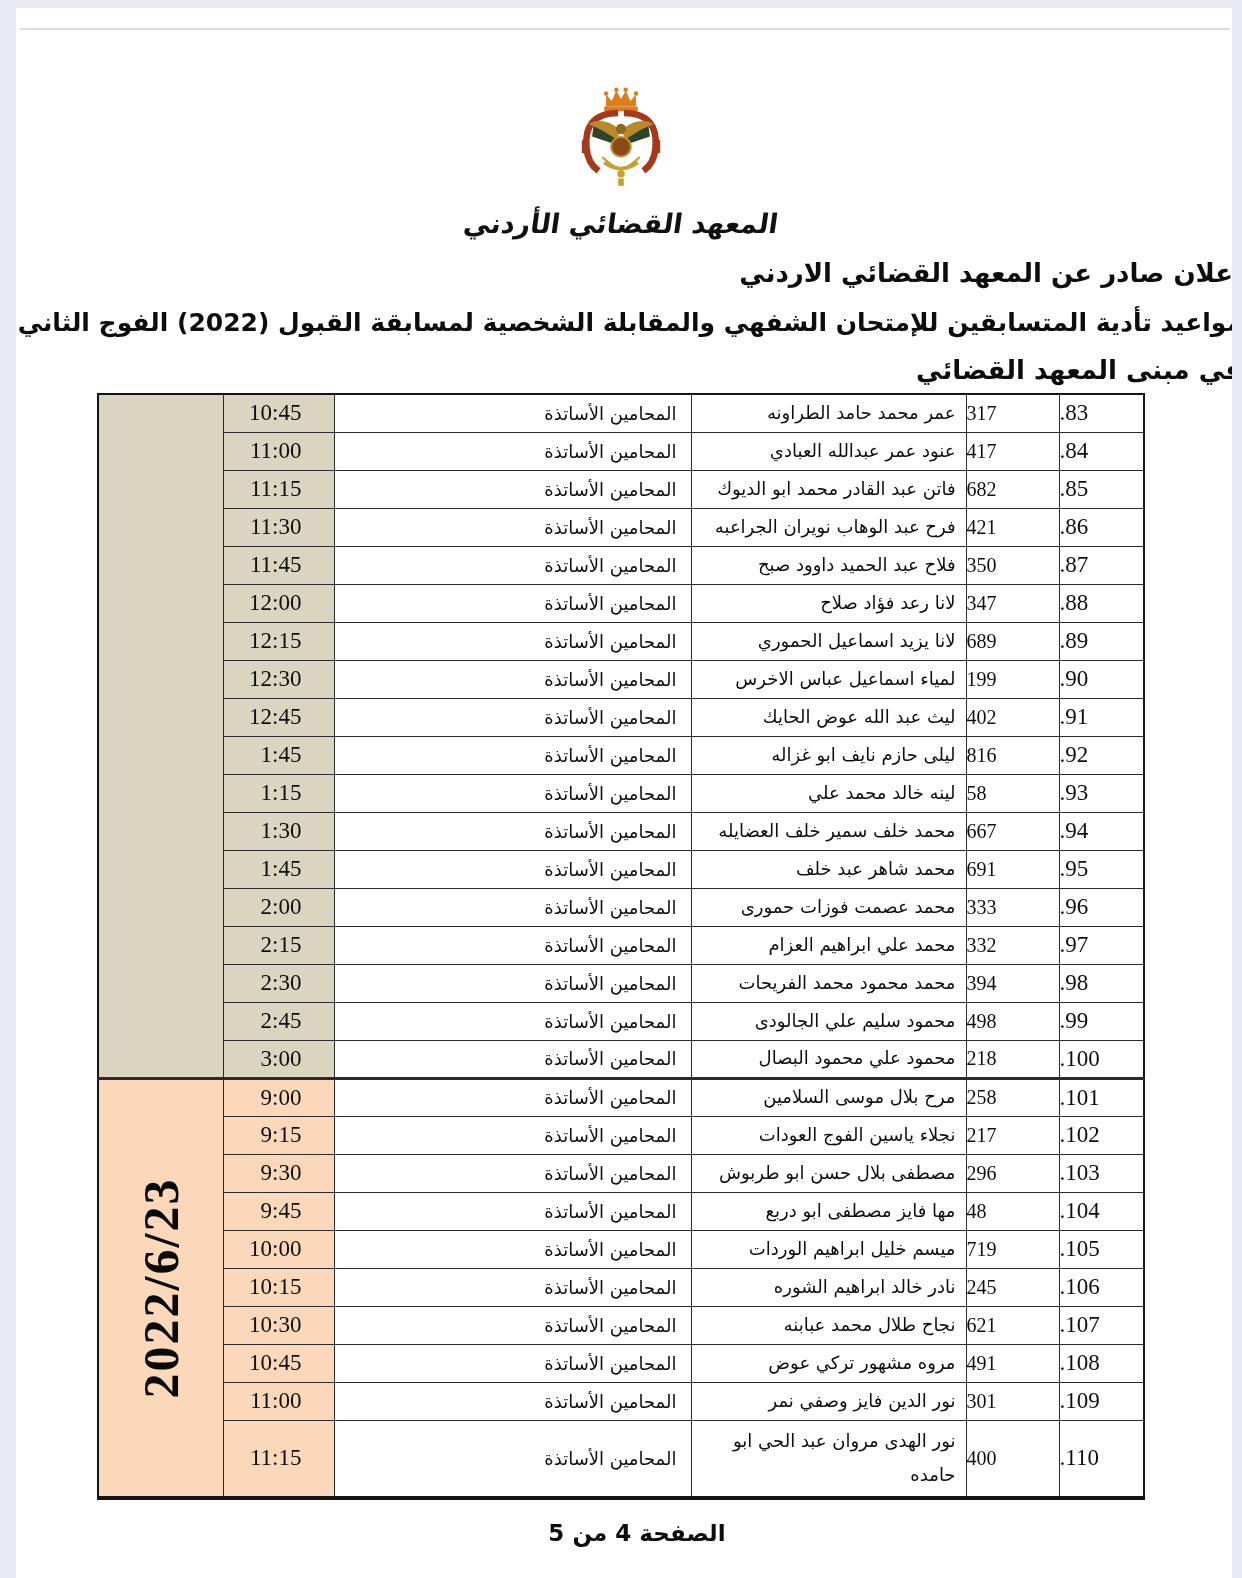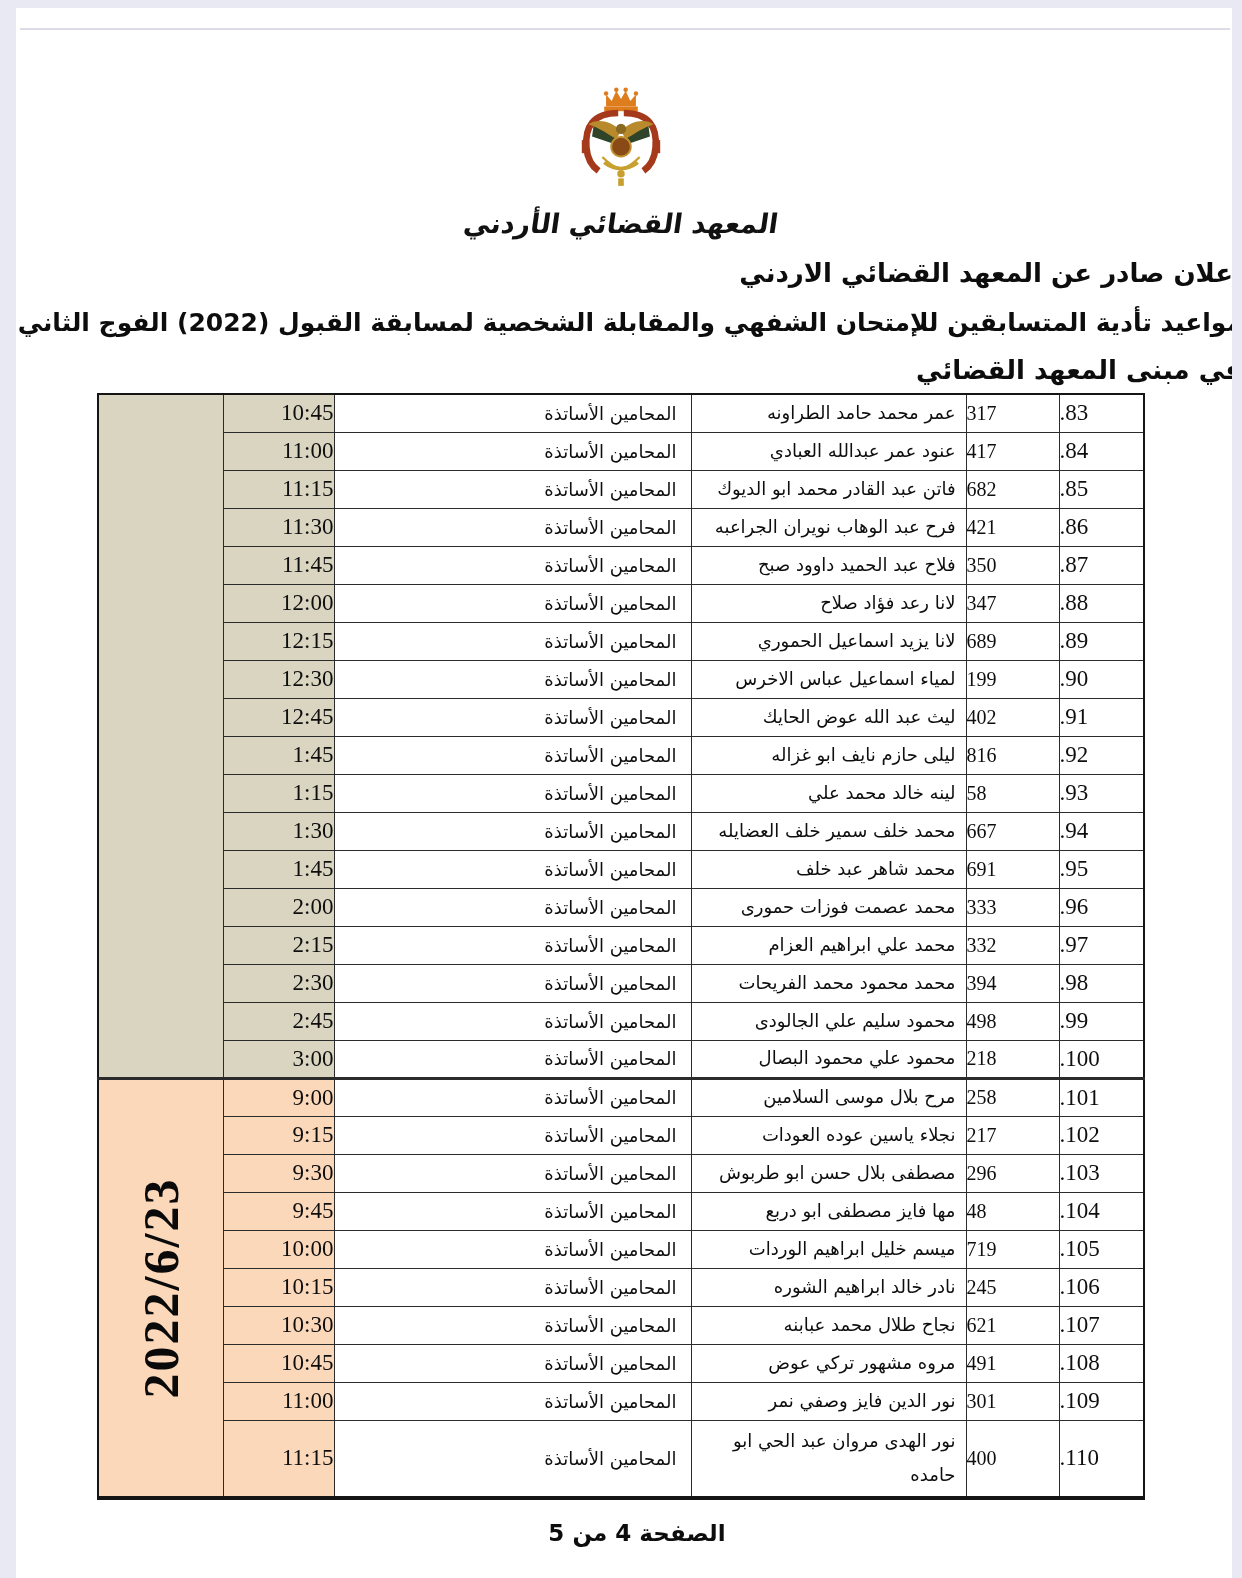--- a/index.html
+++ b/index.html
@@ -32,21 +32,21 @@
     color:#0e0e0e;vertical-align:middle;}
   tr.tall td{height:78px;}
   tr.sec-start td{border-top-width:3px;}
   .td-rownum{direction:ltr;
     font-family:"Liberation Serif","DejaVu Serif",serif;font-size:23px;}
   .td-id{direction:ltr;text-align:left;
     font-family:"Liberation Serif","DejaVu Serif",serif;font-size:20px;}
   .td-name{text-align:right;padding:0 10px 0 20px;font-size:18px;line-height:1.9;
     white-space:pre-wrap;}
   .td-cat{text-align:right;padding-right:14px;font-size:18px;}
-  .td-time{direction:ltr;text-align:right;padding-right:0;
+  .td-time{direction:ltr;text-align:right;padding-right:32px;
     font-family:"Liberation Serif","DejaVu Serif",serif;font-size:23px;}
   .td-time.s0,.td-date.s0{background:var(--s0);}
   .td-time.s1,.td-date.s1{background:var(--s1);}
   .td-date{position:relative;}
   .date-rot{position:absolute;left:50%;top:50%;
     transform:translate(-50%,-50%) rotate(-90deg);
     font-family:"Liberation Serif","DejaVu Serif",serif;
     font-weight:bold;font-size:50px;letter-spacing:2px;color:#0a0a0a;
     white-space:nowrap;}
 
@@ -242,21 +242,21 @@
           <td class="td-name">مرح بلال موسى السلامين</td>
           <td class="td-cat">المحامين الأساتذة</td>
           <td class="td-time s1">9:00</td>
           <td rowspan="10" class="td-date s1">
             <div class="date-rot">2022/6/23</div>
           </td>
         </tr>
         <tr>
           <td class="td-rownum">.102</td>
           <td class="td-id">217</td>
-          <td class="td-name">نجلاء ياسين عوده العودات</td>
+          <td class="td-name">نجلاء ياسين الفوج العودات</td>
           <td class="td-cat">المحامين الأساتذة</td>
           <td class="td-time s1">9:15</td>
         </tr>
         <tr>
           <td class="td-rownum">.103</td>
           <td class="td-id">296</td>
           <td class="td-name">مصطفى بلال حسن ابو طربوش</td>
           <td class="td-cat">المحامين الأساتذة</td>
           <td class="td-time s1">9:30</td>
         </tr>

